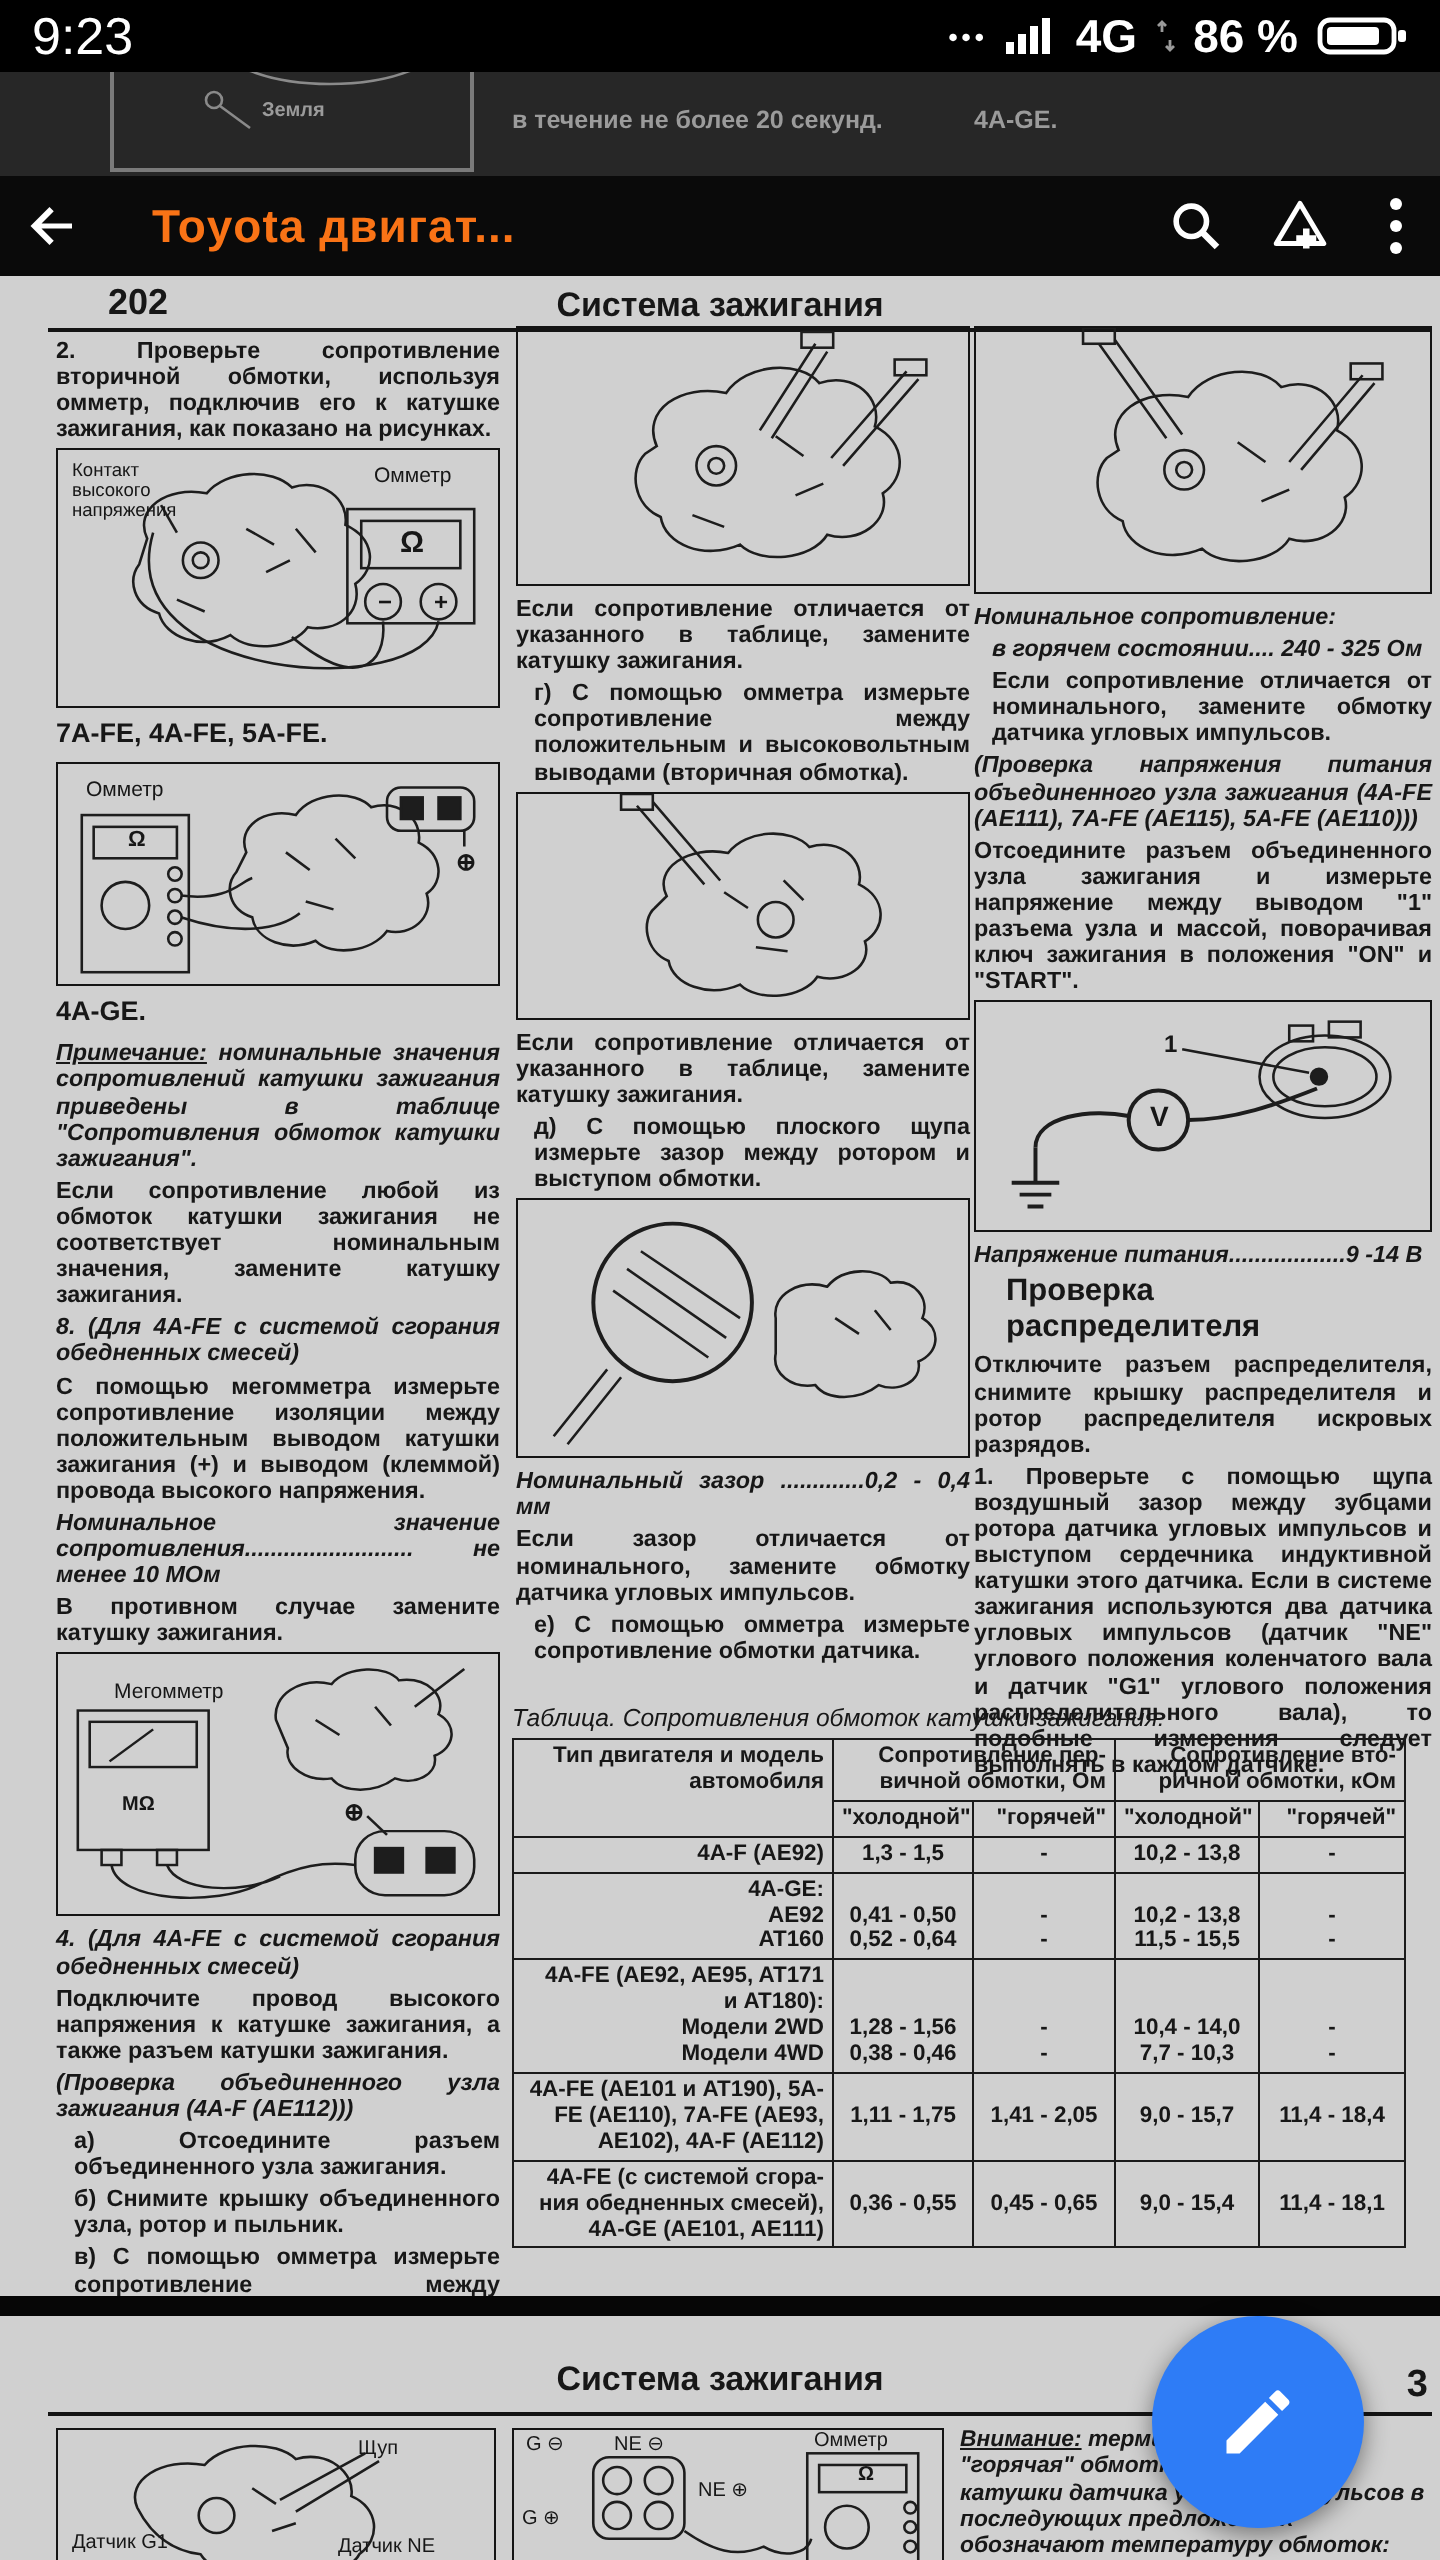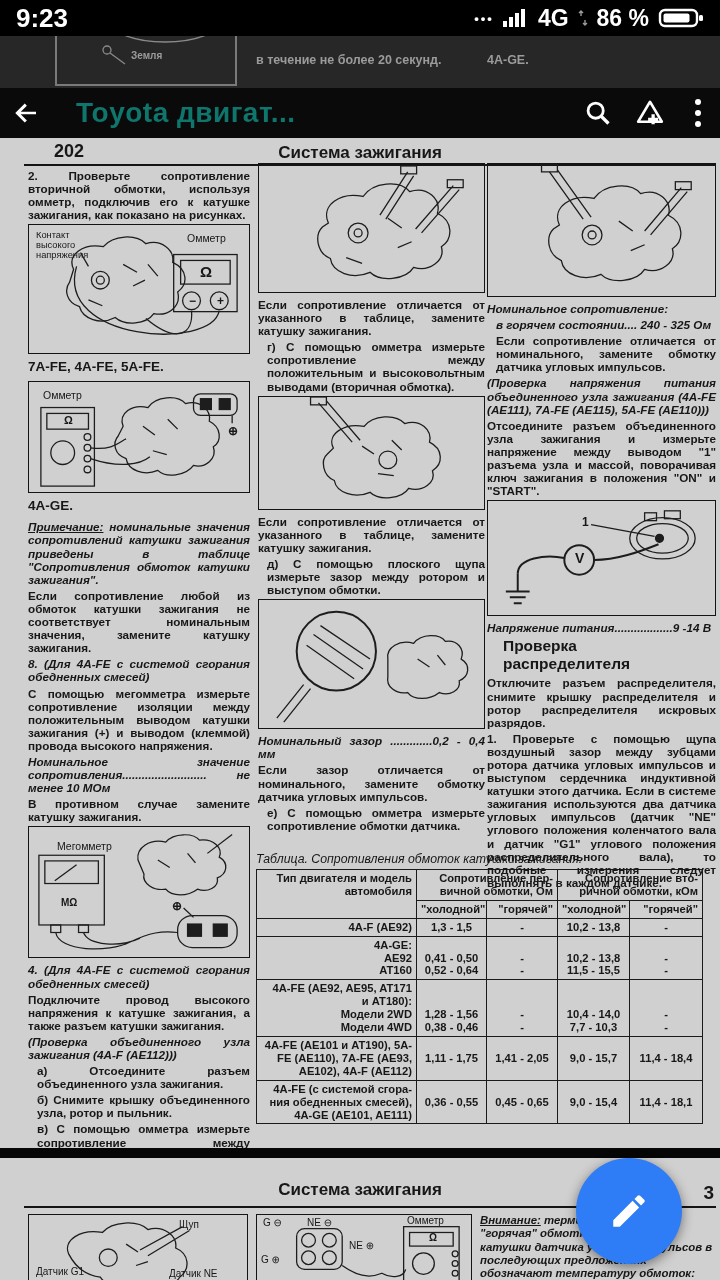--- a/index.html
+++ b/index.html
@@ -1,34 +1,34 @@
 <!DOCTYPE html>
 <html><head>
 <meta charset="utf-8">
 <style>
 *{margin:0;padding:0;box-sizing:border-box}
 body{background:#222}
 .screen{position:relative;width:720px;height:1280px;overflow:hidden;background:#000;font-family:"Liberation Sans",sans-serif}
 
 .status{position:absolute;left:0;top:0;width:720px;height:36px;background:#000;display:flex;align-items:center;padding:0 16px;z-index:6}
-.s-time{font-size:26px;font-weight:700;color:#fff}
+.s-time{font-size:26px;font-weight:400;color:#fff}
 .s-right{margin-left:auto;display:flex;align-items:center;gap:9px}
 .s-dots{color:#fff;font-size:13px;letter-spacing:2px;font-weight:700}
 .s-net{color:#fff;font-size:23px;font-weight:700}
 .s-batt{color:#fff;font-size:23px;font-weight:600}
 
 .dimstrip{position:absolute;left:0;top:36px;width:720px;height:52px;background:#272727;overflow:hidden;color:#9b9b9b;z-index:1}
 .ds-box{position:absolute;left:55px;top:-16px;width:182px;height:66px;border:2px solid #7a7a7a}
 .ds-t1{position:absolute;left:256px;top:17px;font-size:12.5px;font-weight:600}
 .ds-t2{position:absolute;left:487px;top:17px;font-size:12.5px;font-weight:700}
 .ds-lbl{position:absolute;left:74px;top:28px;font-size:10px;font-weight:700}
 
 .appbar{position:absolute;left:0;top:88px;width:720px;height:50px;background:#0a0a0a;display:flex;align-items:center;z-index:6}
 .ab-btn{width:52px;height:50px;display:flex;align-items:center;justify-content:center;flex:0 0 auto}
-.ab-title{color:#0f766e;font-size:28px;font-weight:700;margin-left:24px;flex:1 1 auto;letter-spacing:.5px;white-space:nowrap;overflow:hidden}
+.ab-title{color:#f97316;font-size:23px;font-weight:700;margin-left:24px;flex:1 1 auto;letter-spacing:.5px;white-space:nowrap;overflow:hidden}
 
 .page{position:absolute;left:0;top:138px;width:720px;height:1010px;background:#d0d0d0;color:#171717;overflow:hidden;z-index:2}
 .pg-num{position:absolute;left:54px;top:3px;font-size:18px;font-weight:700}
 .pg-head{position:absolute;left:0;top:5px;width:100%;text-align:center;font-size:17px;font-weight:700}
 .pg-rule{position:absolute;left:24px;top:26px;width:692px;height:2px;background:#141414}
 .col{position:absolute}
 .colL{left:28px;top:31px;width:222px}
 .colM{left:258px;top:22px;width:227px}
 .colR{left:487px;top:22px;width:229px}
 .p{font-size:11.7px;line-height:13.1px;font-weight:600;text-align:justify;margin-bottom:3px}

